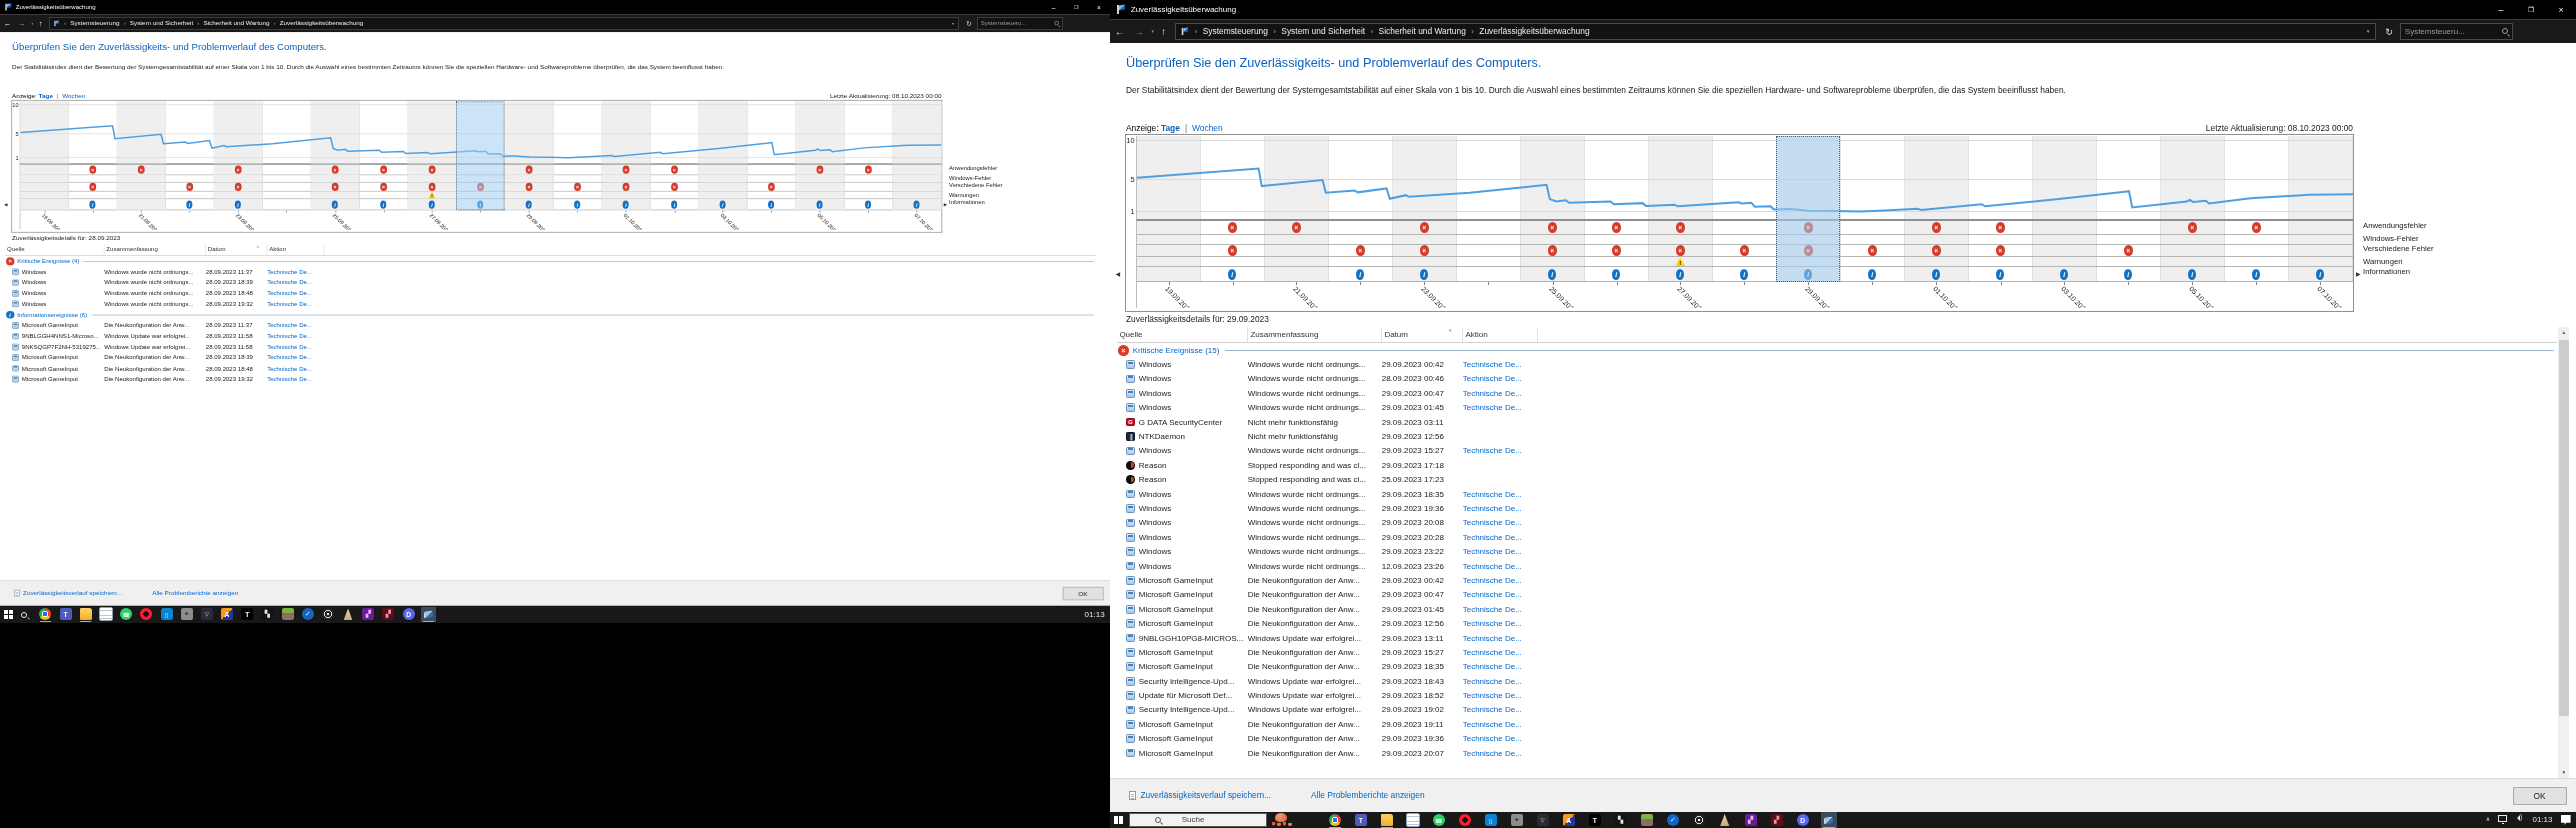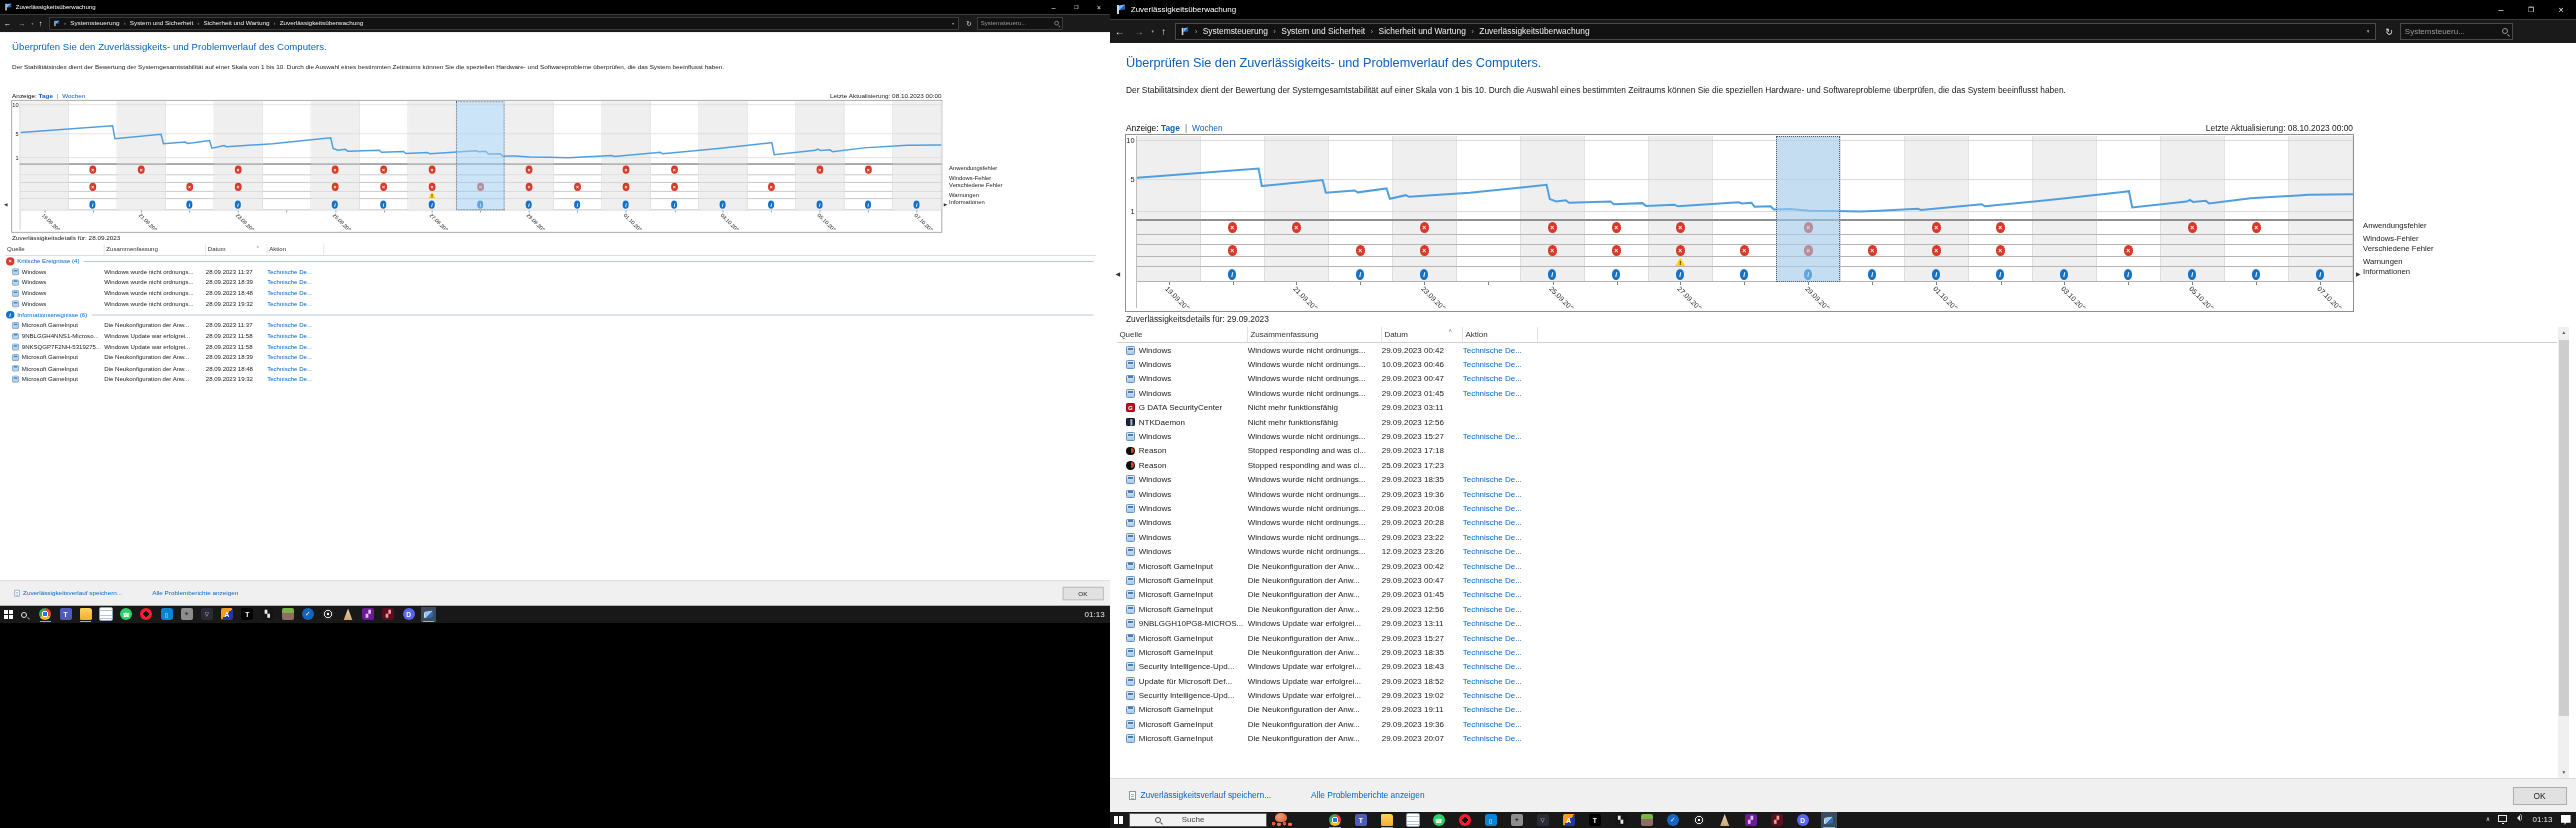--- a/index.html
+++ b/index.html
@@ -1122,20 +1122,28 @@
       <div class="thead">
         <span class="th c-src">Quelle</span>
         <span class="th c-sum">Zusammenfassung</span>
         <span class="th c-date">
             <span>Datum</span>
             <span class="sortcaret">∧</span>
           </span>
         <span class="th c-act">Aktion</span>
       </div>
 
+        <div class="trow">
+          <span class="grouphead">
+            <span class="gicon critical"></span>
+            <span class="glabel">Kritische Ereignisse (15)</span>
+            <span class="gline2"></span>
+          </span>
+
+        </div>
 
         <div class="trow">
 
           <span class="cells">
             <span class="c-src">
               <i class="srcicon app"></i>
               <span>Windows</span>
             </span>
             <span class="c-sum">Windows wurde nicht ordnungs...</span>
             <span class="c-date">29.09.2023 00:42</span>
@@ -1144,21 +1152,21 @@
         </div>
 
         <div class="trow">
 
           <span class="cells">
             <span class="c-src">
               <i class="srcicon app"></i>
               <span>Windows</span>
             </span>
             <span class="c-sum">Windows wurde nicht ordnungs...</span>
-            <span class="c-date">10.09.2023 00:46</span>
+            <span class="c-date">28.09.2023 00:46</span>
             <span class="c-act link">Technische De...</span>
           </span>
         </div>
 
         <div class="trow">
 
           <span class="cells">
             <span class="c-src">
               <i class="srcicon app"></i>
               <span>Windows</span>

